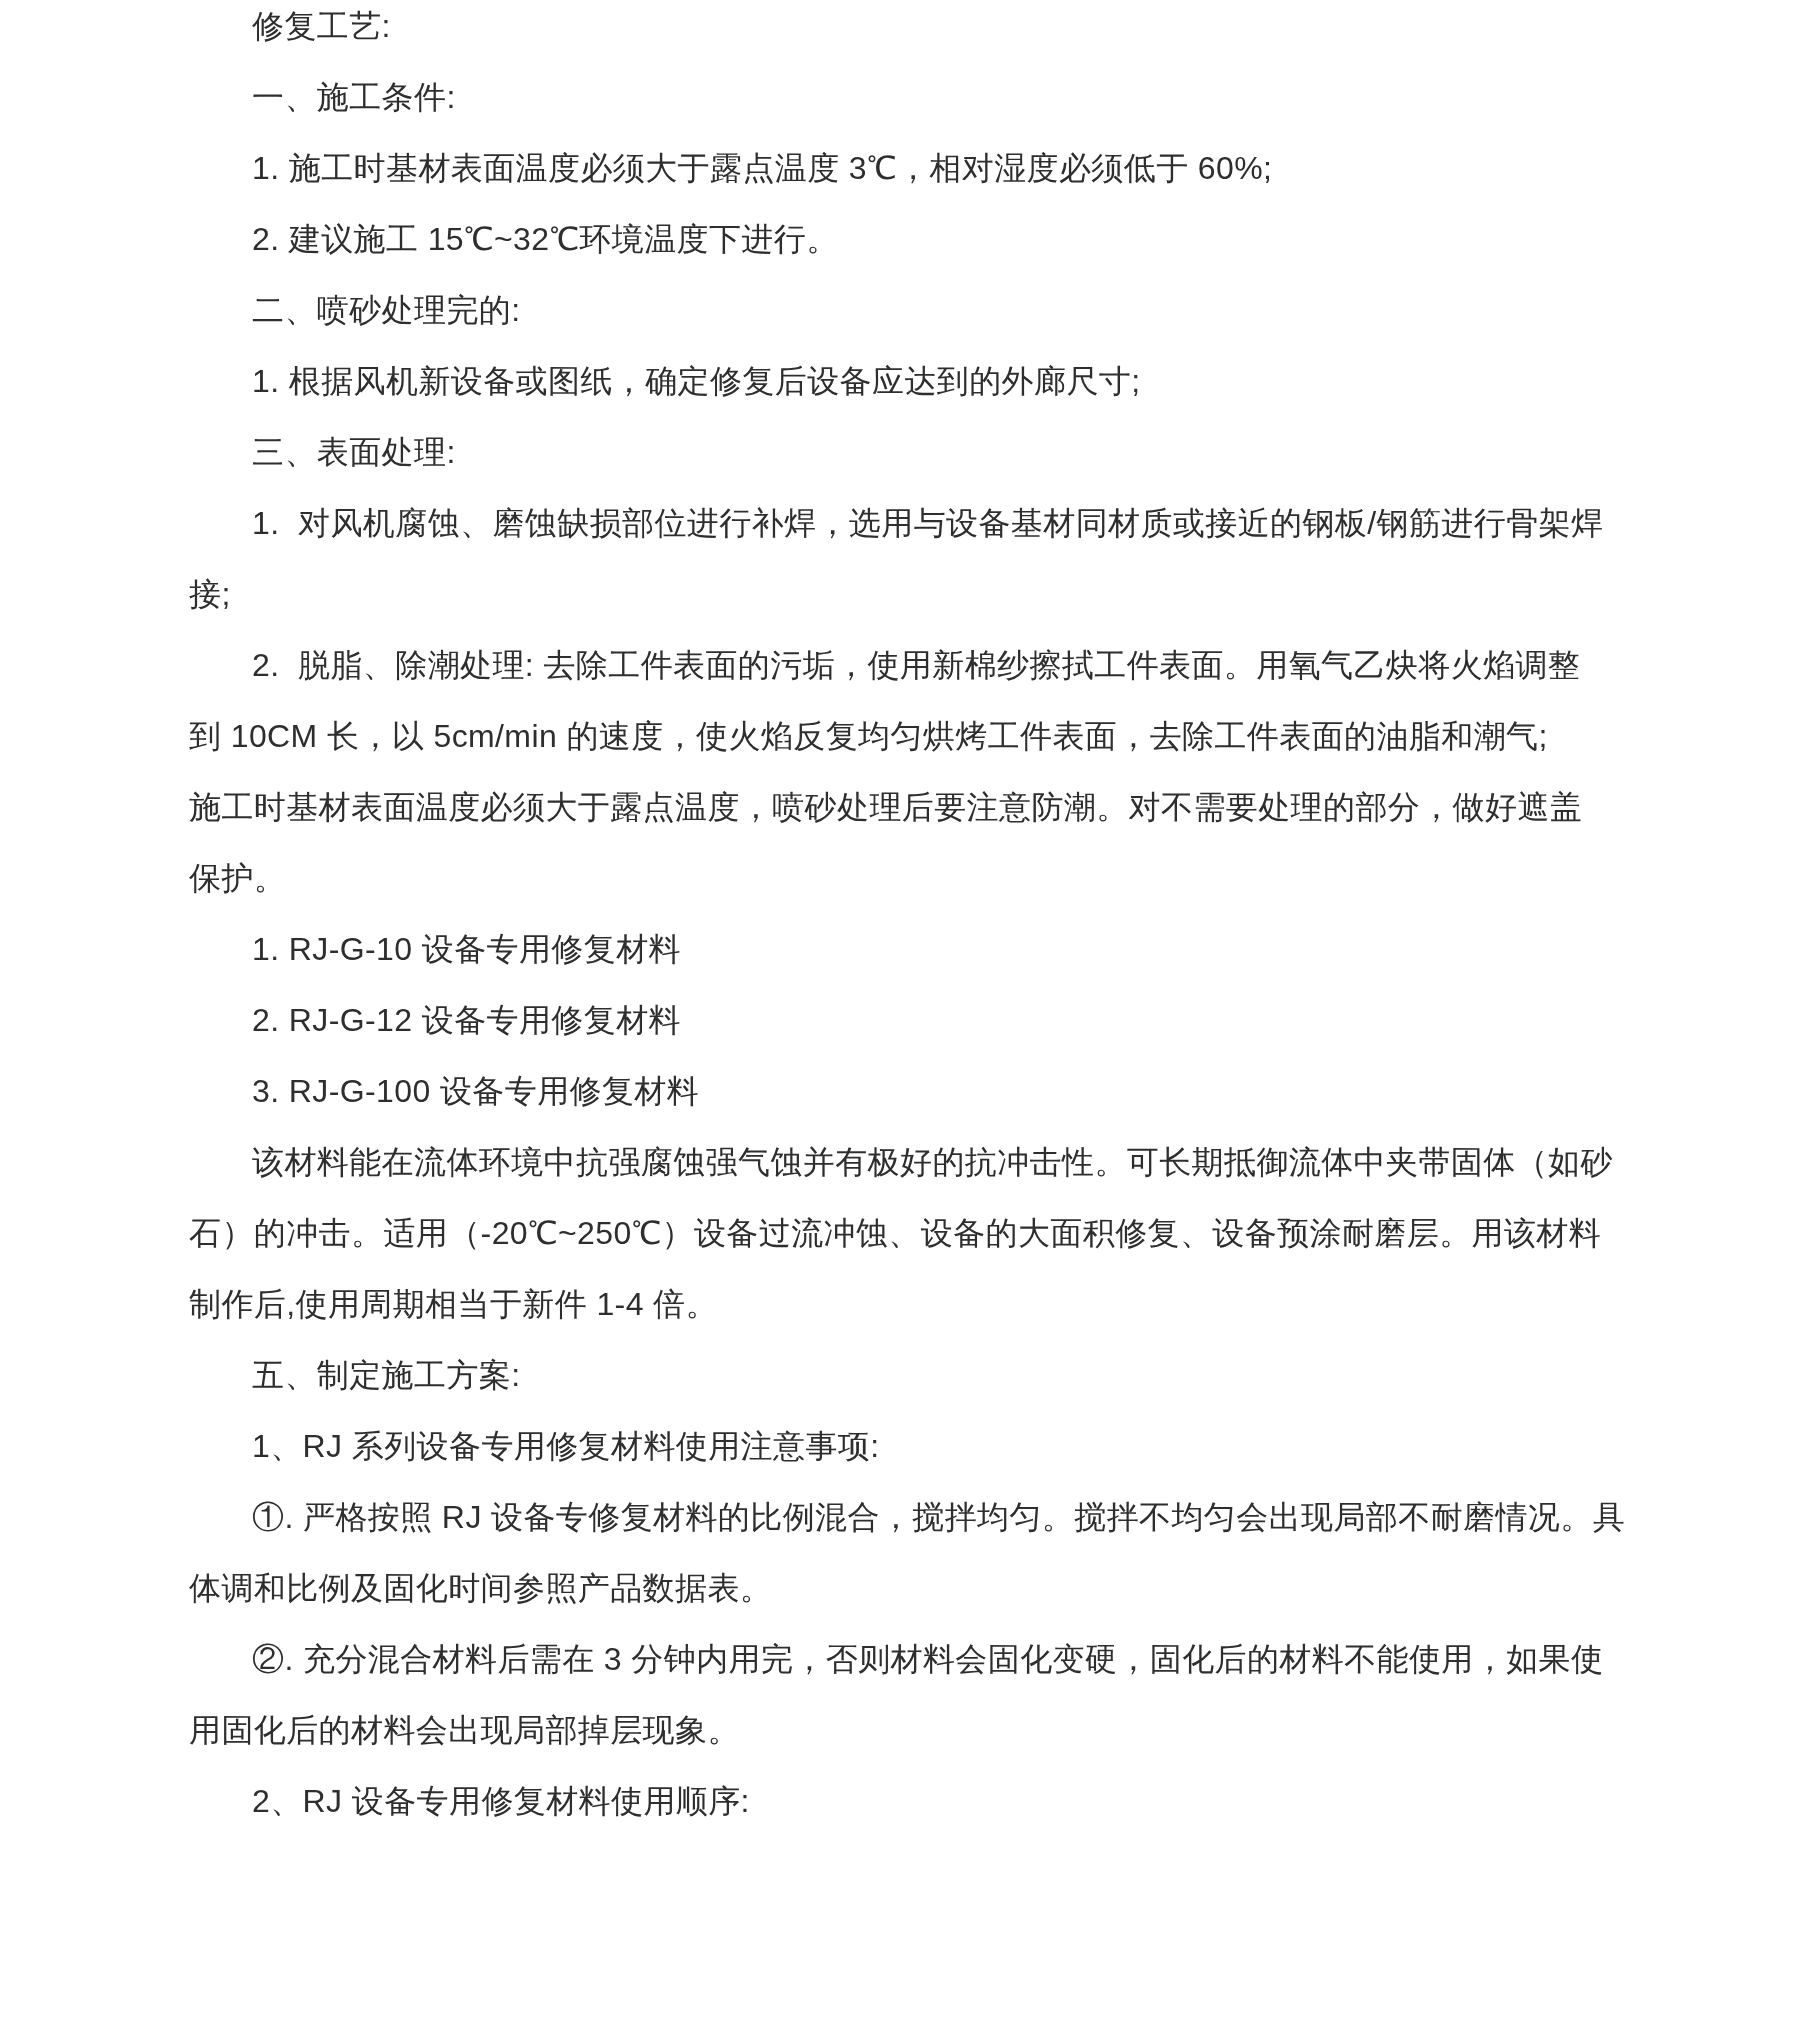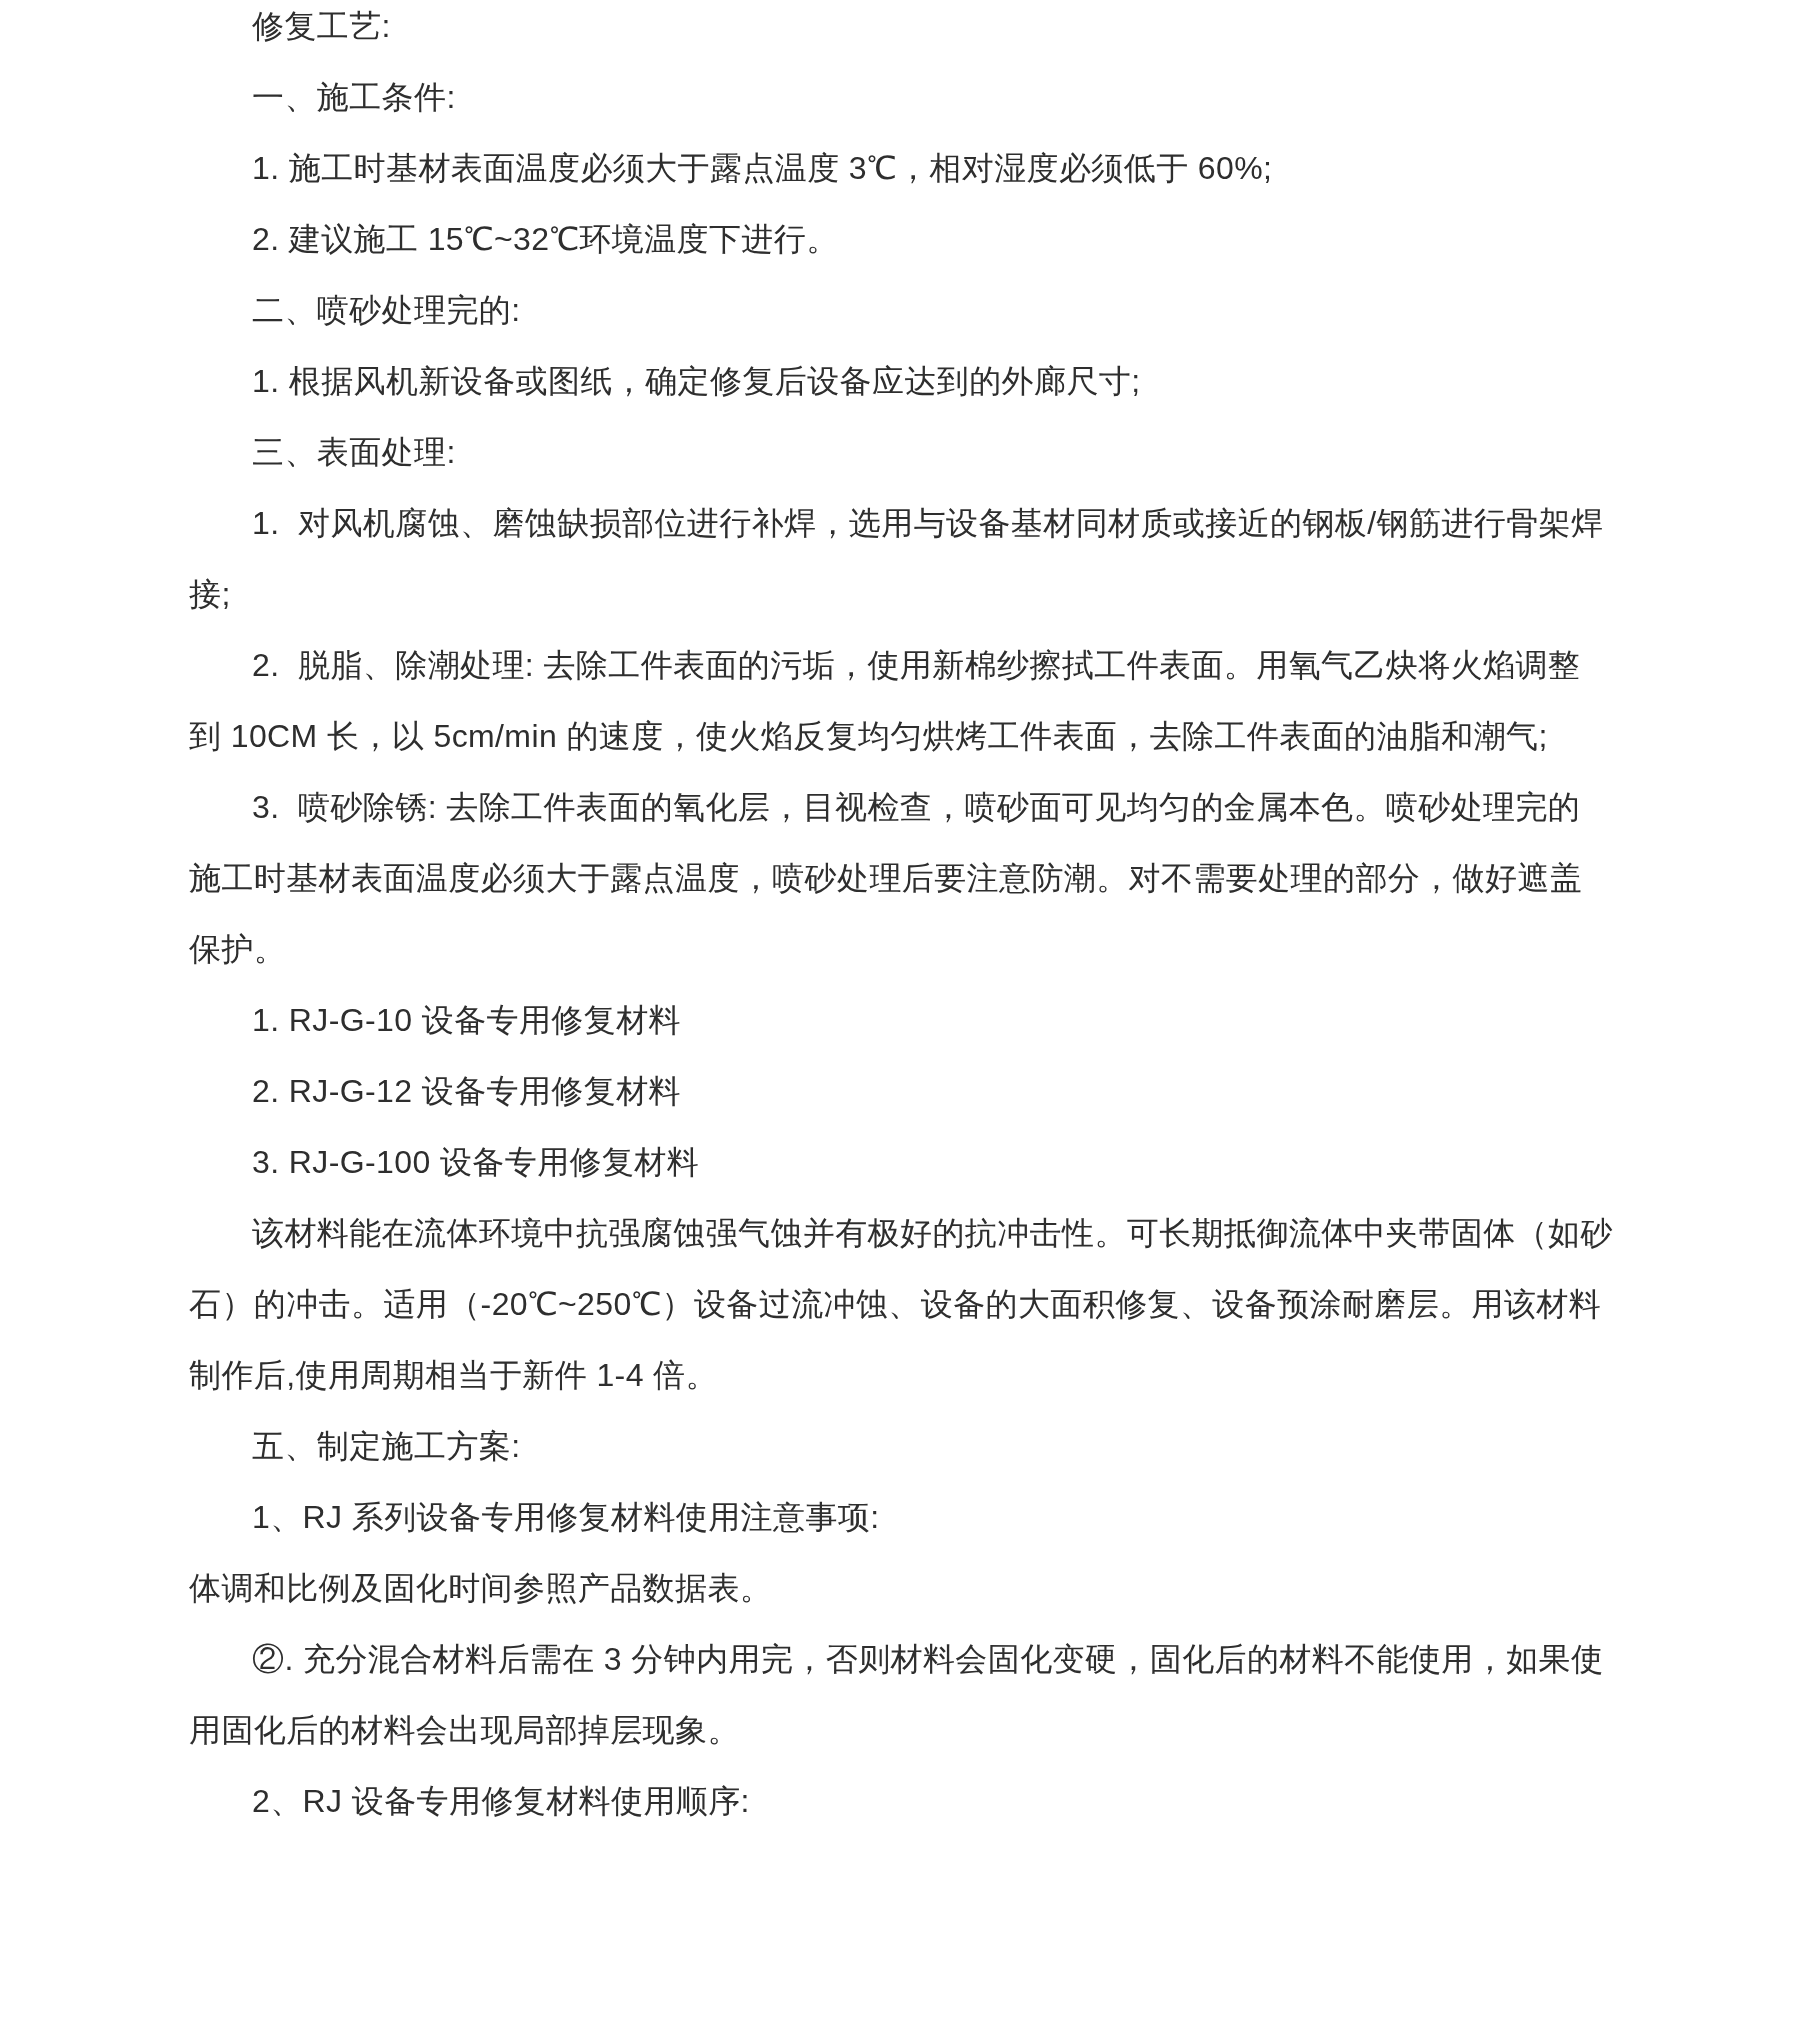--- a/index.html
+++ b/index.html
@@ -46,30 +46,30 @@
       <div class="line indent"><span class="line-text">一、施工条件:</span></div>
       <div class="line indent"><span class="line-text">1. 施工时基材表面温度必须大于露点温度 3℃，相对湿度必须低于 60%;</span></div>
       <div class="line indent"><span class="line-text">2. 建议施工 15℃~32℃环境温度下进行。</span></div>
       <div class="line indent"><span class="line-text">二、喷砂处理完的:</span></div>
       <div class="line indent"><span class="line-text">1. 根据风机新设备或图纸，确定修复后设备应达到的外廊尺寸;</span></div>
       <div class="line indent"><span class="line-text">三、表面处理:</span></div>
       <div class="line indent"><span class="line-text">1.  对风机腐蚀、磨蚀缺损部位进行补焊，选用与设备基材同材质或接近的钢板/钢筋进行骨架焊</span></div>
       <div class="line"><span class="line-text">接;</span></div>
       <div class="line indent"><span class="line-text">2.  脱脂、除潮处理: 去除工件表面的污垢，使用新棉纱擦拭工件表面。用氧气乙炔将火焰调整</span></div>
       <div class="line"><span class="line-text">到 10CM 长，以 5cm/min 的速度，使火焰反复均匀烘烤工件表面，去除工件表面的油脂和潮气;</span></div>
-      <div class="line indent"><span class="line-text">3.  喷砂除锈: 去除工件表面的氧化层，目视检查，喷砂面可见均匀的金属本色。喷砂处理完的</span></div>
       <div class="line"><span class="line-text">施工时基材表面温度必须大于露点温度，喷砂处理后要注意防潮。对不需要处理的部分，做好遮盖</span></div>
       <div class="line"><span class="line-text">保护。</span></div>
       <div class="line indent"><span class="line-text">1. RJ-G-10 设备专用修复材料</span></div>
       <div class="line indent"><span class="line-text">2. RJ-G-12 设备专用修复材料</span></div>
       <div class="line indent"><span class="line-text">3. RJ-G-100 设备专用修复材料</span></div>
       <div class="line indent"><span class="line-text">该材料能在流体环境中抗强腐蚀强气蚀并有极好的抗冲击性。可长期抵御流体中夹带固体（如砂</span></div>
       <div class="line"><span class="line-text">石）的冲击。适用（-20℃~250℃）设备过流冲蚀、设备的大面积修复、设备预涂耐磨层。用该材料</span></div>
       <div class="line"><span class="line-text">制作后,使用周期相当于新件 1-4 倍。</span></div>
       <div class="line indent"><span class="line-text">五、制定施工方案:</span></div>
       <div class="line indent"><span class="line-text">1、RJ 系列设备专用修复材料使用注意事项:</span></div>
+      <div class="line indent"><span class="line-text">①. 严格按照 RJ 设备专修复材料的比例混合，搅拌均匀。搅拌不均匀会出现局部不耐磨情况。具</span></div>
       <div class="line"><span class="line-text">体调和比例及固化时间参照产品数据表。</span></div>
       <div class="line indent"><span class="line-text">②. 充分混合材料后需在 3 分钟内用完，否则材料会固化变硬，固化后的材料不能使用，如果使</span></div>
       <div class="line"><span class="line-text">用固化后的材料会出现局部掉层现象。</span></div>
       <div class="line indent"><span class="line-text">2、RJ 设备专用修复材料使用顺序:</span></div>
     </div>
 </div>
 
 
 </body></html>

